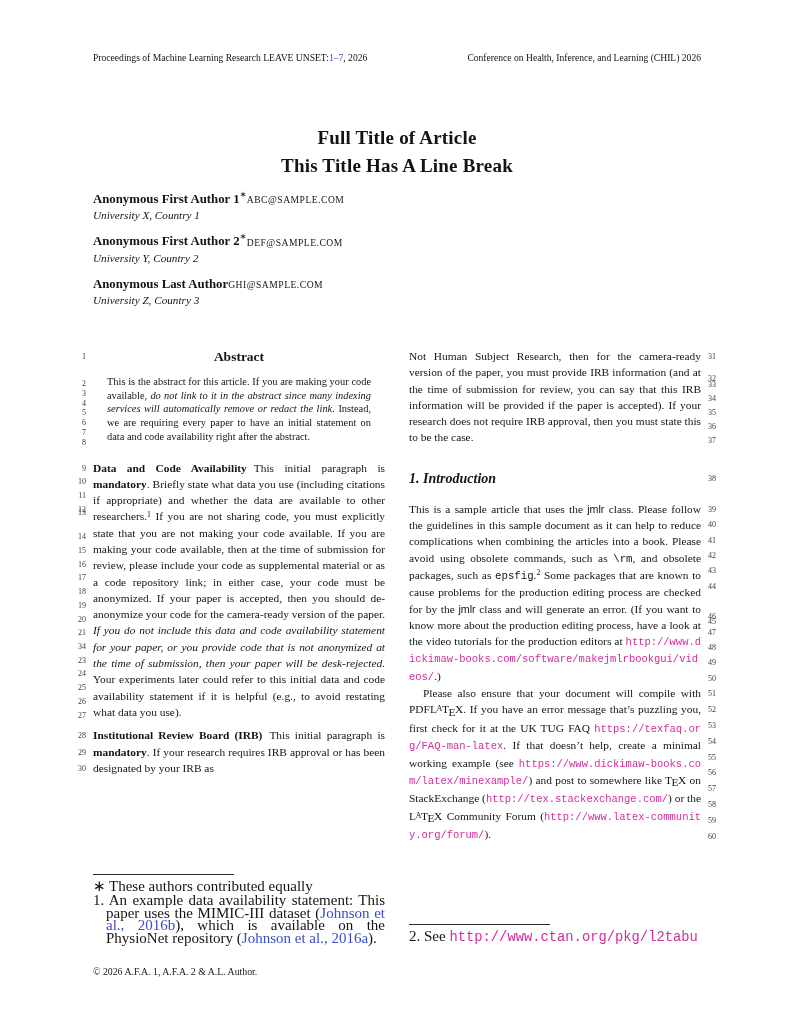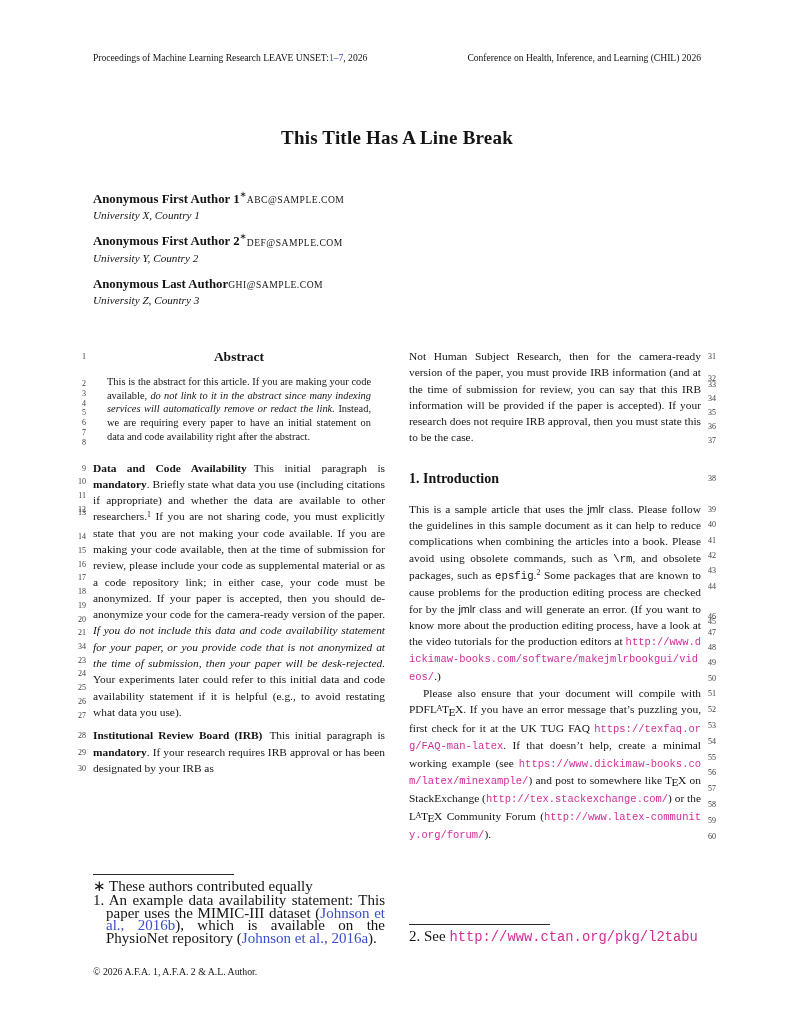--- a/index.html
+++ b/index.html
@@ -26,21 +26,21 @@
   .colgap{width:24px;flex:none;}
   .col{width:292px;flex:none;position:relative;}
   .lineno{position:absolute;font-size:8px;line-height:9px;color:#3a3a3a;font-family:"Liberation Serif",serif;}
   #gutter-left .lineno{right:7px;}
   #gutter-right .lineno{left:7px;}
   .abstract-heading{text-align:center;font-weight:bold;font-size:13.5px;line-height:18px;margin-bottom:9px;}
   .abstract-body{font-size:10.4px;line-height:13.7px;margin:0 14px 16px 14px;text-align:justify;}
   .para{font-size:11.4px;line-height:16.3px;text-align:justify;}
   .block-gap{margin-top:0;}
   .block-gap2{margin-top:7px;}
-  .section-heading{font-weight:bold;font-size:14px;line-height:18px;margin:24px 0 13px 0;}
+  .section-heading{font-weight:bold;font-size:14px;line-height:18px;margin:24px 0 13px 0;font-style:italic;}
   .indent-first{text-indent:14px;}
   
   .footnotes{position:absolute;bottom:0;left:0;right:0;}
   .fnrule{width:141px;height:1px;background:#2a2a2a;margin-bottom:5px;}
   .fn{font-size:15px;line-height:12.4px;text-align:justify;margin-bottom:2px;}
   .fn.hang{padding-left:13px;text-indent:-13px;}
   
   .footer{position:absolute;top:966px;left:93px;font-size:9.8px;}
   
   .seg-i{font-style:italic;}
@@ -58,20 +58,21 @@
 <body>
 
 <div class="page">
 
   <div class="header">
     <div><span>Proceedings of Machine Learning Research LEAVE UNSET:</span><span class="seg-link">1–7</span><span>, 2026</span></div>
     <div>Conference on Health, Inference, and Learning (CHIL) 2026</div>
   </div>
 
   <div class="title">
+    <div>Full Title of Article</div>
     <div>This Title Has A Line Break</div>
   </div>
 
   <div class="authors">
     <div class="author">
       <div class="author-top">
         <span class="author-name"><span>Anonymous First Author 1</span><sup>∗</sup></span>
         <span class="author-email">abc@sample.com</span>
       </div>
       <div class="author-affil">University X, Country 1</div>

